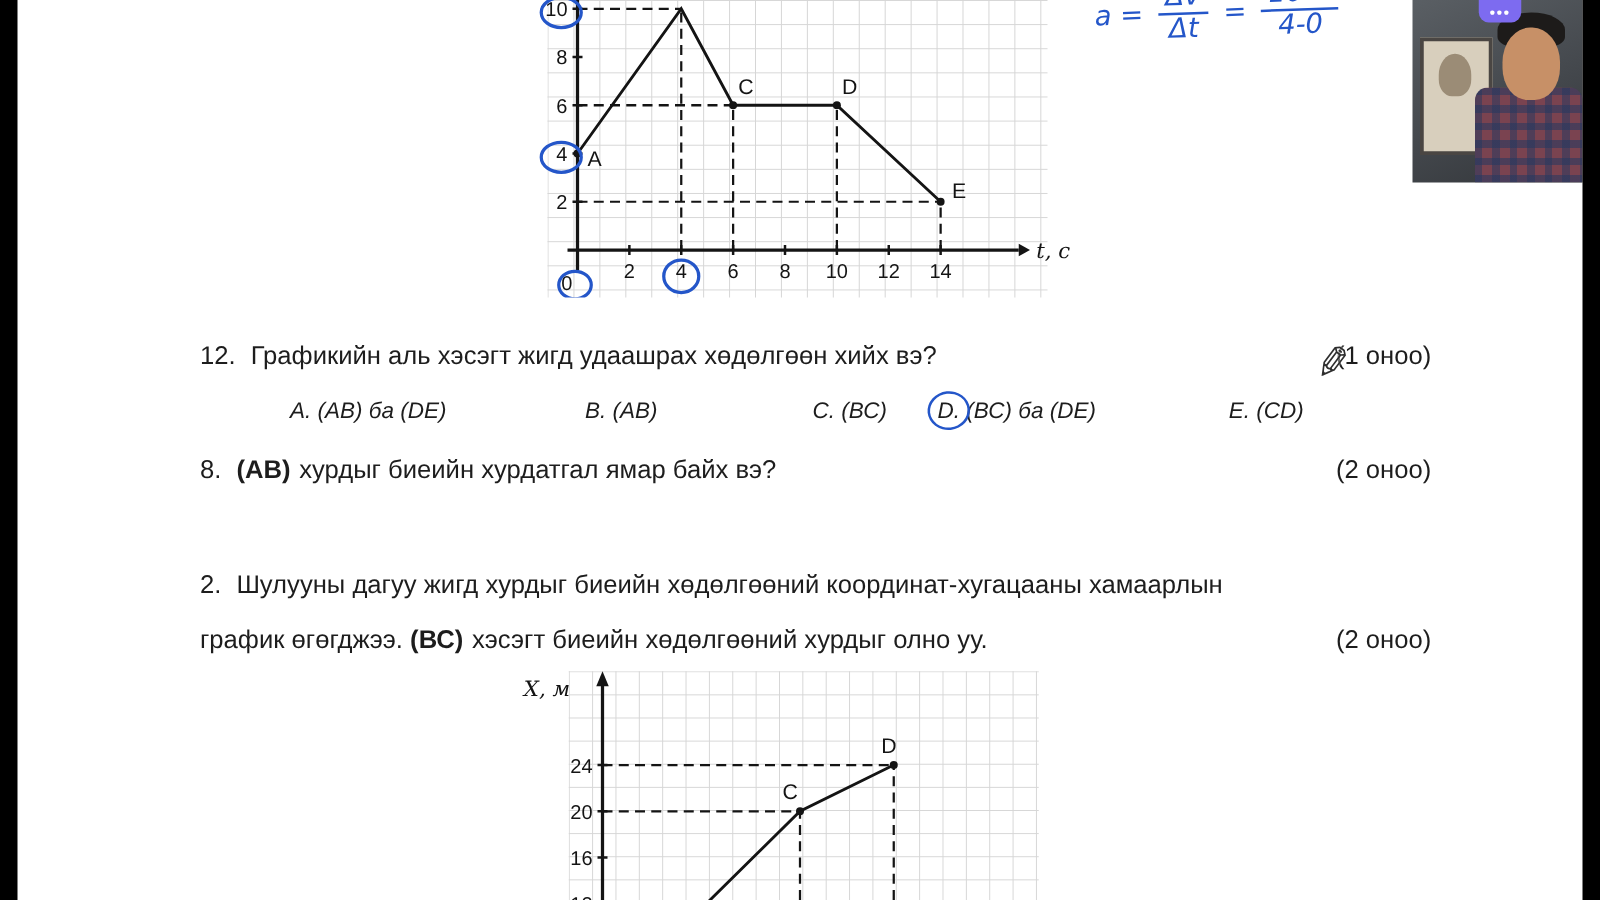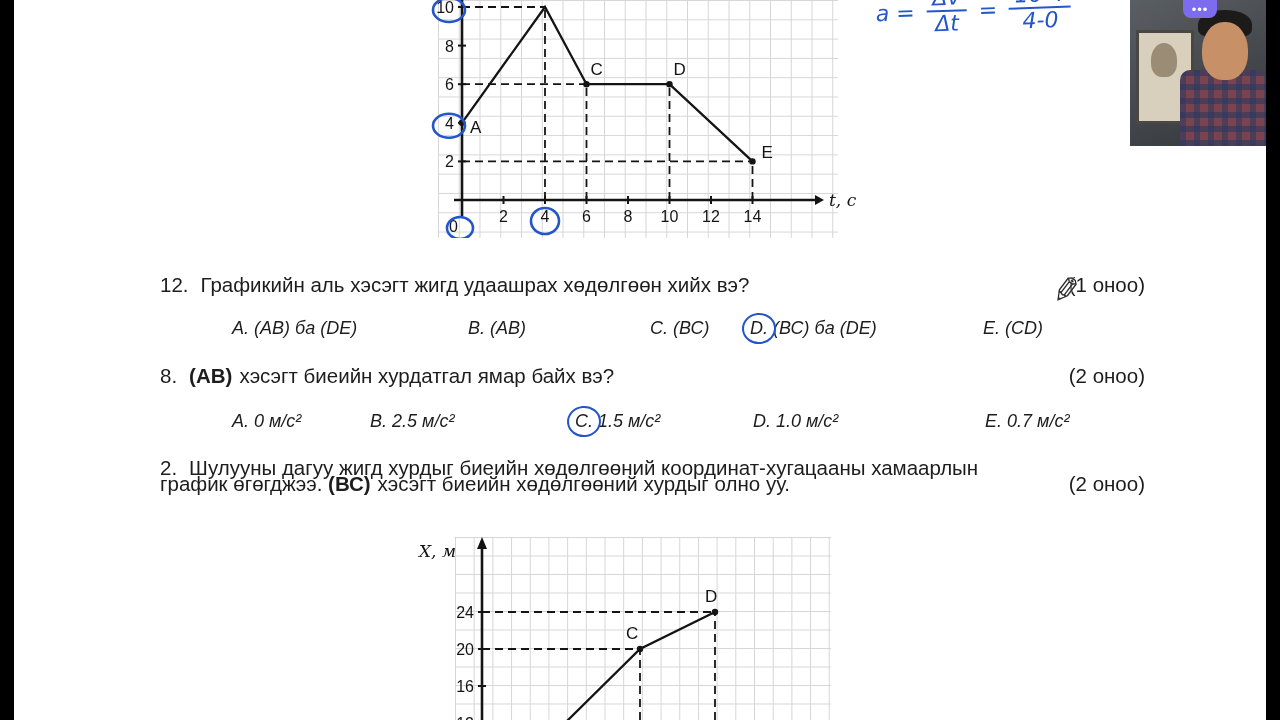--- a/index.html
+++ b/index.html
@@ -176,36 +176,29 @@
 
   <div class="optrow" style="top:314px">
     <span class="opt" style="left:72px"><span class="optlabel">A.</span><span>(АВ) ба (DE)</span></span>
     <span class="opt" style="left:308px"><span class="optlabel">B.</span><span>(АВ)</span></span>
     <span class="opt" style="left:490px"><span class="optlabel">C.</span><span>(ВС)</span></span>
     <span class="opt" style="left:590px"><span class="optlabel circled">D.</span><span>(ВС) ба (DE)</span></span>
     <span class="opt" style="left:823px"><span class="optlabel">E.</span><span>(CD)</span></span>
   </div>
 
   <div class="qline" id="q13" style="top:363px">
-    <span class="qnum">8.</span><span class="qbold">(АВ)</span><span>хэсэгт биеийн хурдатгал ямар байх вэ?</span>
+    <span class="qnum">8.</span><span class="qbold">(АВ)</span><span>хурдыг биеийн хурдатгал ямар байх вэ?</span>
     <span class="qpoints">(2 оноо)</span>
   </div>
 
-  <div class="optrow" style="top:407px">
-    <span class="opt" style="left:72px"><span class="optlabel">A.</span><span>0 м/с²</span></span>
-    <span class="opt" style="left:210px"><span class="optlabel">B.</span><span>2.5 м/с²</span></span>
-    <span class="opt" style="left:415px"><span class="optlabel circled">C.</span><span>1.5 м/с²</span></span>
-    <span class="opt" style="left:593px"><span class="optlabel">D.</span><span>1.0 м/с²</span></span>
-    <span class="opt" style="left:825px"><span class="optlabel">E.</span><span>0.7 м/с²</span></span>
-  </div>
 
   <div class="qline" id="q14-l1" style="top:455px">
     <span class="qnum">2.</span><span>Шулууны дагуу жигд хурдыг биеийн хөдөлгөөний координат-хугацааны хамаарлын</span>
   </div>
-  <div class="qline" id="q14-l2" style="top:471px">
+  <div class="qline" id="q14-l2" style="top:499px">
     <span>график өгөгджээ.</span>
     <span class="qbold">(ВС)</span><span>хэсэгт биеийн хөдөлгөөний хурдыг олно уу.</span>
     <span class="qpoints">(2 оноо)</span>
   </div>
 
   <div id="pencil">✎</div>
 
   <div id="webcam">
     <div class="wc-frame"></div>
     <div class="wc-body"></div>

